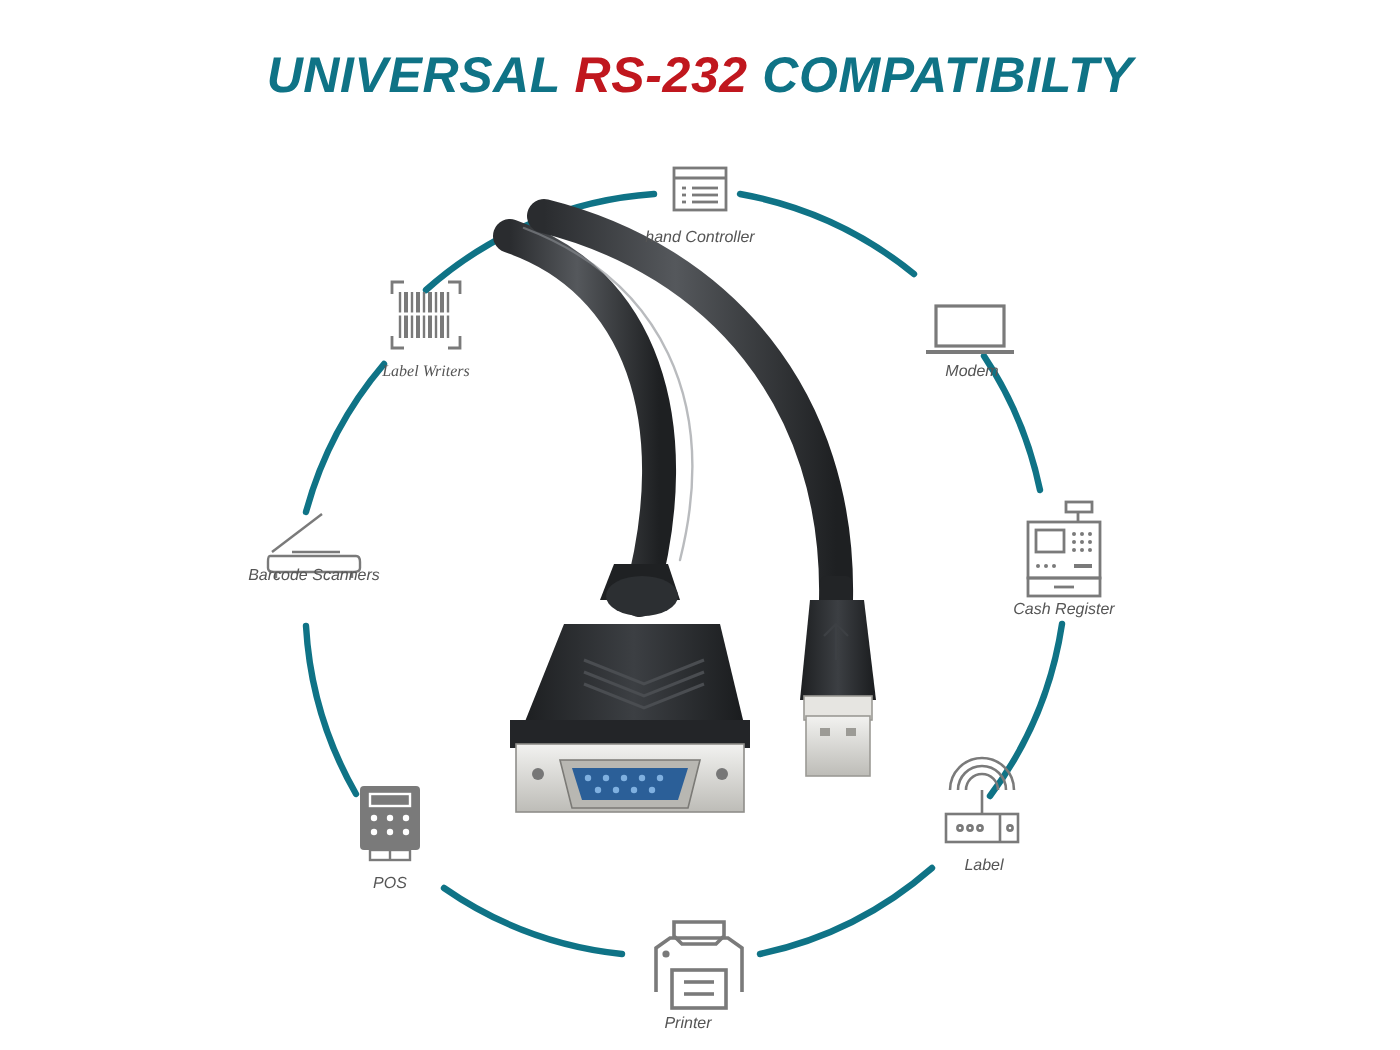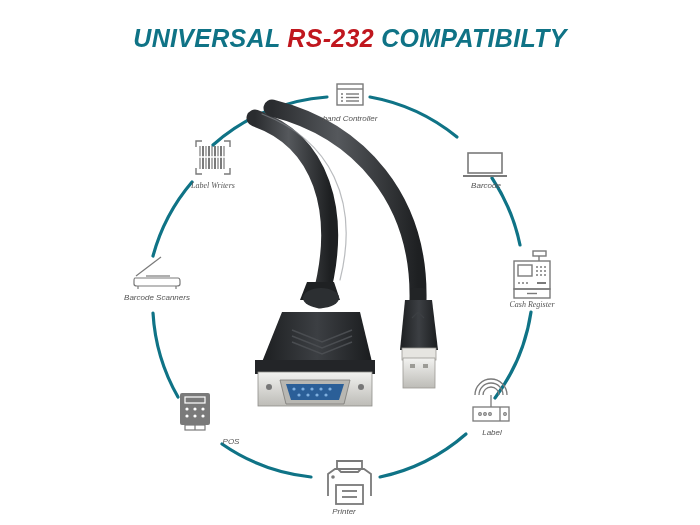--- a/index.html
+++ b/index.html
@@ -195,19 +195,19 @@
       <line x1="215" y1="146" x2="215" y2="169" stroke-width="2"></line>
       <line x1="218" y1="146" x2="218" y2="169"></line>
       <line x1="221" y1="146" x2="221" y2="169" stroke-width="2"></line>
       <line x1="224" y1="146" x2="224" y2="169"></line>
       <line x1="197" y1="157" x2="229" y2="157" stroke="#ffffff" stroke-width="1.5"></line>
     </g>
   </g>
 </svg>
 
 <div class="label" style="left:350px; top:114px;text-align:center;">hand Controller</div>
-<div class="label" style="left:486px; top:181px;">Barcode</div>
-<div class="label" style="left:532px; top:300px;font-family:Liberation Serif, serif;">Cash Register</div>
+<div class="label" style="left:486px; top:181px;">Modem</div>
+<div class="label" style="left:532px; top:300px;">Cash Register</div>
 <div class="label" style="left:492px; top:428px;">Label</div>
 <div class="label" style="left:344px; top:507px;">Printer</div>
-<div class="label" style="left:195px; top:437px;margin-left:36px;">POS</div>
-<div class="label" style="left:157px; top:293px;text-align:center;">Barcode Scanners</div>
+<div class="label" style="left:195px; top:437px;">POS</div>
+<div class="label" style="left:157px; top:283px;text-align:center;">Barcode Scanners</div>
 <div class="label" style="left:213px; top:181px;font-family:Liberation Serif, serif;">Label Writers</div>
 
 </body></html>

